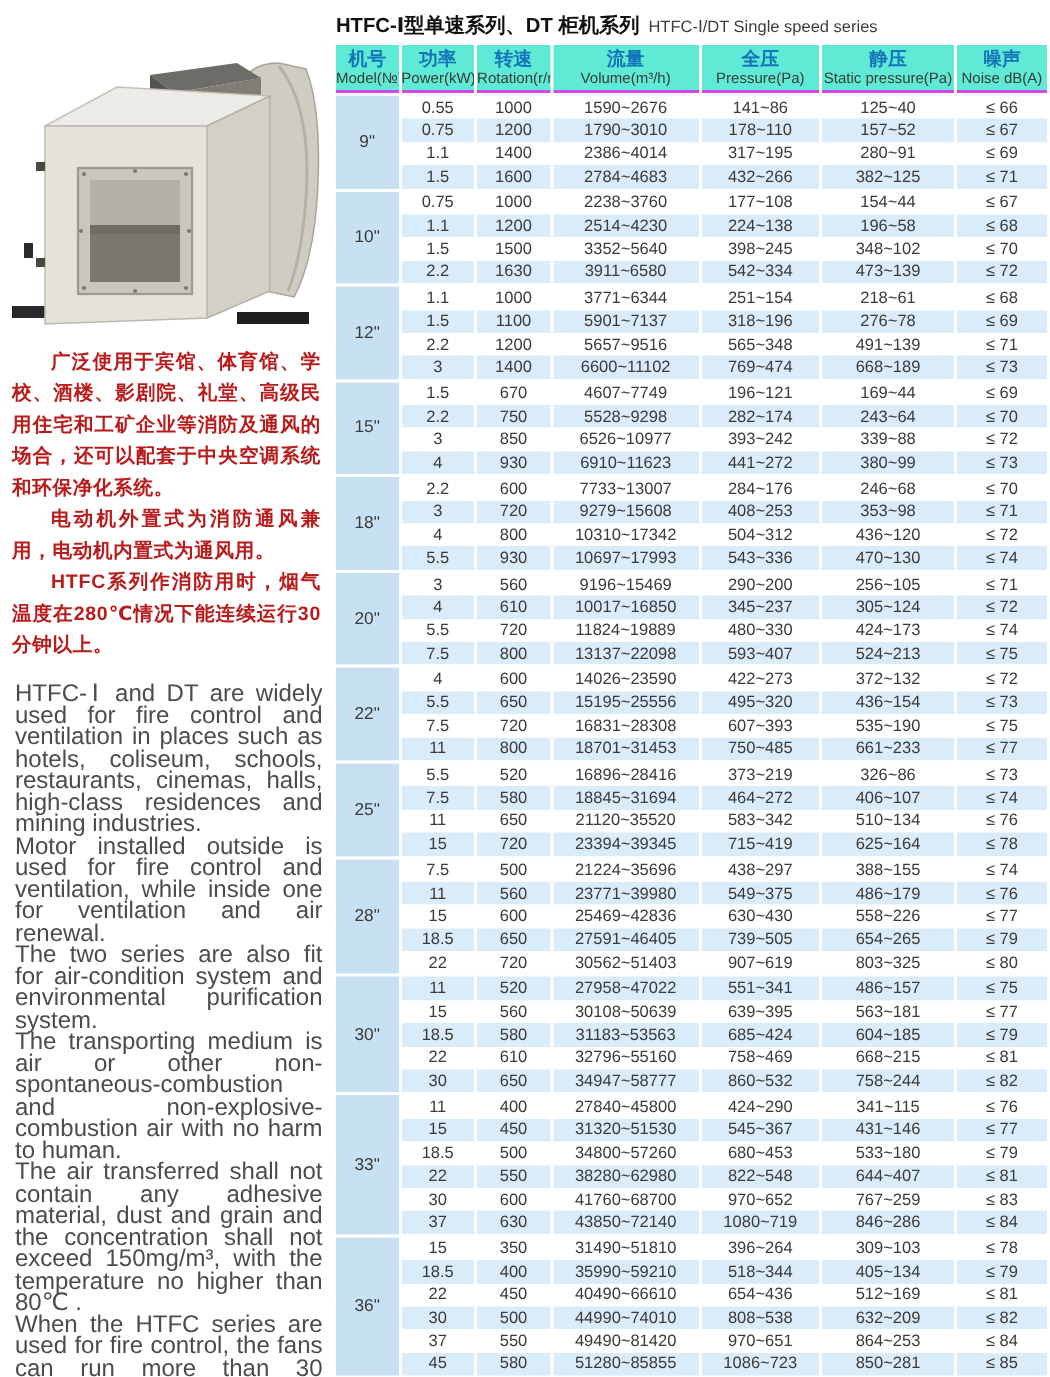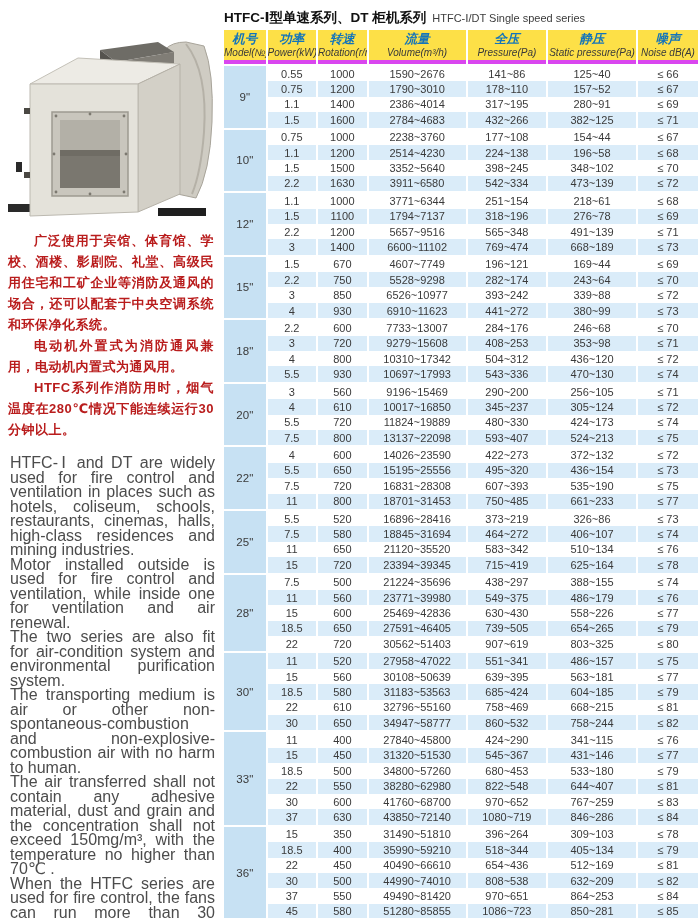--- a/index.html
+++ b/index.html
@@ -20,21 +20,21 @@
   
   .right-panel{position:absolute;left:222px;top:8px;width:478px;}
   .title-row{white-space:nowrap;padding-left:2px;height:22px;}
   .title-zh{font-size:13.5px;font-weight:bold;color:#111;text-align:center;}
   .title-en{font-size:11px;color:#3c3c3c;margin-left:6px;}
 
   table.spec{border-collapse:separate;border-spacing:2px 0;width:478px;
              table-layout:fixed;}
   table.spec th,table.spec td{padding:0;text-align:center;vertical-align:middle;
              overflow:hidden;}
-  thead th{background:#fde047;height:30px;border-bottom:4px solid #d946ef;font-style:italic;}
+  thead th{background:#5eead4;height:30px;border-bottom:2px solid #d946ef;}
   .h-zh{display:block;font-size:12.5px;font-weight:bold;color:#1374ba;
         line-height:15px;}
   .h-en{display:block;font-size:10px;font-weight:normal;color:#3a3a3a;
         line-height:11px;white-space:nowrap;}
   tbody td{height:15.4px;font-size:11px;color:#3a3a3a;white-space:nowrap;}
   tbody tr.stripe td{background:#daecf9;}
   tbody tr.plain td{background:#fff;}
   tbody td.model-cell{background:#c7e1f3 !important;border-top:2px solid #fff;
         font-size:11.5px;color:#3a3a3a;}
   tbody tr.group-first td{border-top:2px solid #fff;}
@@ -94,21 +94,21 @@
       <p>广泛使用于宾馆、体育馆、学校、酒楼、影剧院、礼堂、高级民用住宅和工矿企业等消防及通风的场合，还可以配套于中央空调系统和环保净化系统。</p>
       <p>电动机外置式为消防通风兼用，电动机内置式为通风用。</p>
       <p>HTFC系列作消防用时，烟气温度在280℃情况下能连续运行30分钟以上。</p>
     </div>
 
     <div class="en-text">
       <p>HTFC-Ⅰ and DT are widely used for fire control and ventilation in places such as hotels, coliseum, schools, restaurants, cinemas, halls, high-class residences and mining industries.</p>
       <p>Motor installed outside is used for fire control and ventilation, while inside one for ventilation and air renewal.</p>
       <p>The two series are also fit for air-condition system and environmental purification system.</p>
       <p>The transporting medium is air or other non-spontaneous-combustion and non-explosive-combustion air with no harm to human.</p>
-      <p>The air transferred shall not contain any adhesive material, dust and grain and the concentration shall not exceed 150mg/m³, with the temperature no higher than 70℃ .</p>
+      <p>The air transferred shall not contain any adhesive material, dust and grain and the concentration shall not exceed 150mg/m³, with the temperature no higher than 80℃ .</p>
       <p>When the HTFC series are used for fire control, the fans can run more than 30 minutes continually under the condition that the air and smoke temperature is at 280℃.</p>
     </div>
   </div>
 
   <div class="right-panel">
 
     <div class="title-row">
       <span class="title-zh">HTFC-Ⅰ型单速系列、DT 柜机系列</span><span class="title-en">HTFC-Ⅰ/DT Single speed series</span>
     </div>
 
@@ -226,21 +226,21 @@
             <td>1.1</td>
             <td>1000</td>
             <td>3771~6344</td>
             <td>251~154</td>
             <td>218~61</td>
             <td>≤ 68</td>
           </tr>
           <tr class="stripe">
             <td>1.5</td>
             <td>1100</td>
-            <td>1794~7137</td>
+            <td>5901~7137</td>
             <td>318~196</td>
             <td>276~78</td>
             <td>≤ 69</td>
           </tr>
           <tr class="plain">
             <td>2.2</td>
             <td>1200</td>
             <td>5657~9516</td>
             <td>565~348</td>
             <td>491~139</td>

